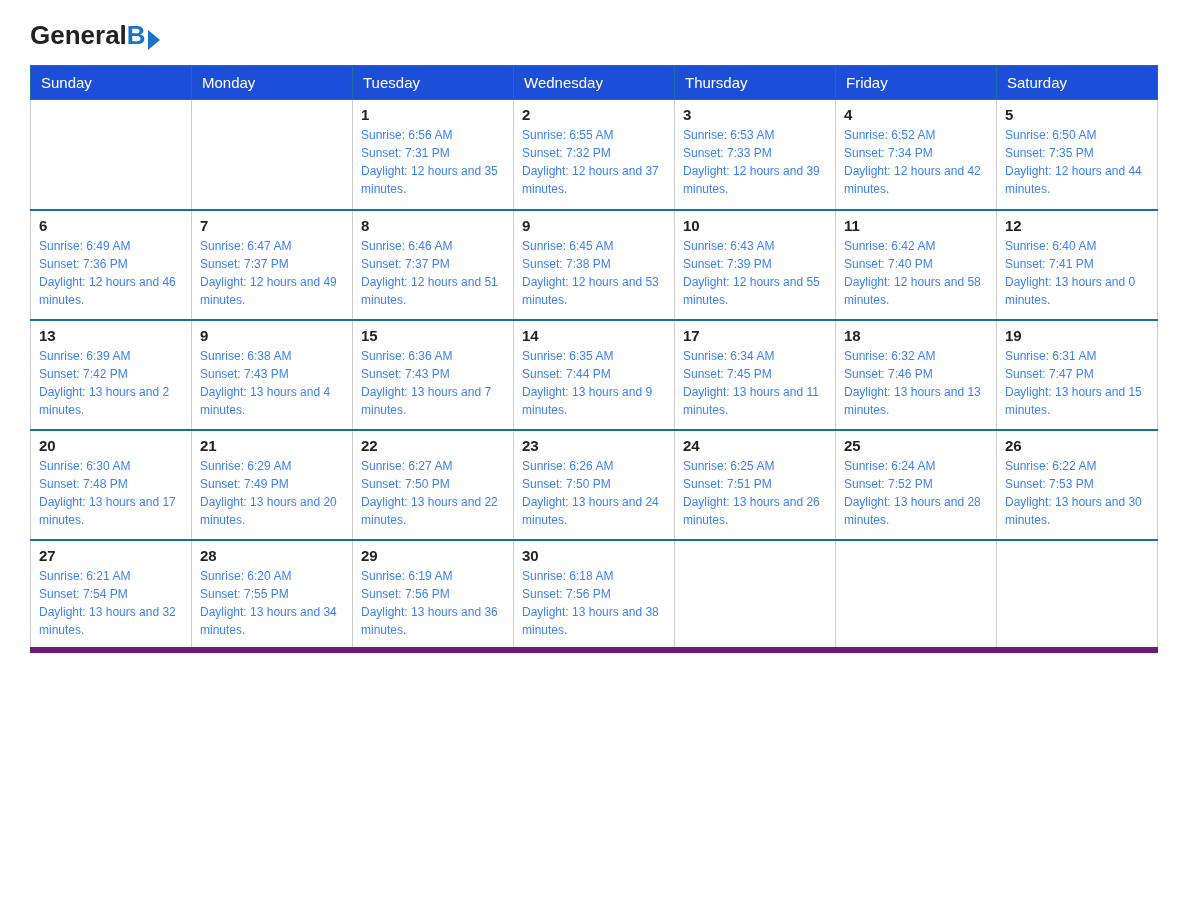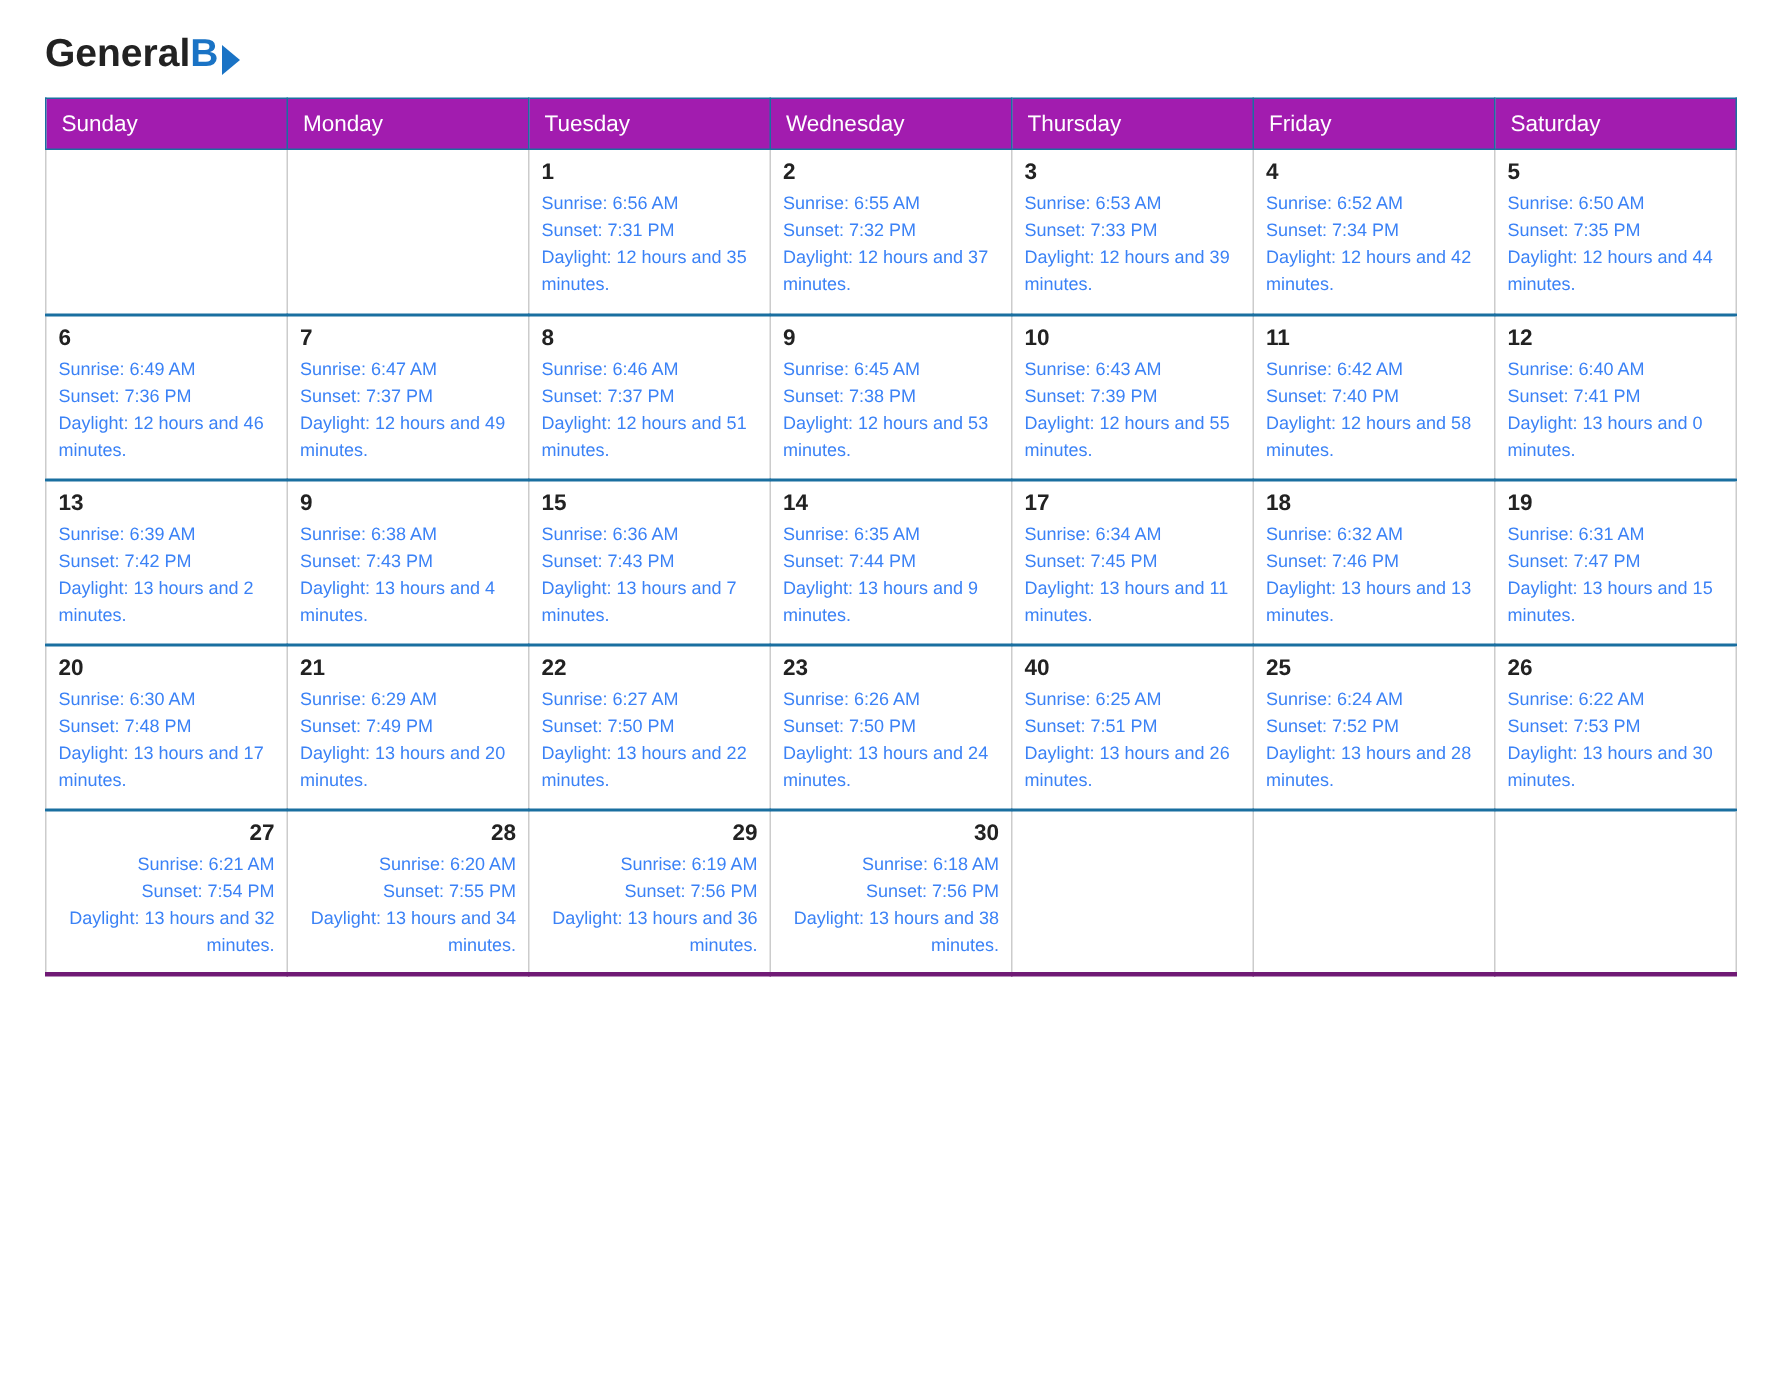--- a/index.html
+++ b/index.html
@@ -45,21 +45,21 @@
     }
     .calendar-subtitle {
       font-size: 20px;
       color: #444;
     }
     table {
       width: 100%;
       border-collapse: collapse;
     }
     thead tr {
-      background-color: #a21caf;
+      background-color: #1d4ed8;
     }
     thead th {
       color: #fff;
       font-size: 15px;
       font-weight: normal;
       padding: 8px 10px;
       text-align: left;
       border: 1px solid #1a6fa0;
     }
     tbody td {
@@ -79,22 +79,21 @@
     }
     .day-info {
       font-size: 12px;
       color: #3b82f6;
       line-height: 1.5;
     }
     tbody tr {
       border-bottom: 2px solid #1a6fa0;
     }
     tbody tr:last-child {
-      border-bottom: 3px solid #701a75;
-      text-align: right;
+      border-bottom: 6px solid #701a75;
     }
     td.empty {
       background: #fff;
     }
   </style>
 </head>
 <body>
 
 <div class="header">
   <div class="logo">
@@ -219,21 +218,21 @@
         </td>
         <td>
           <span class="day-number">22</span>
           <div class="day-info">Sunrise: 6:27 AM<br>Sunset: 7:50 PM<br>Daylight: 13 hours and 22 minutes.</div>
         </td>
         <td>
           <span class="day-number">23</span>
           <div class="day-info">Sunrise: 6:26 AM<br>Sunset: 7:50 PM<br>Daylight: 13 hours and 24 minutes.</div>
         </td>
         <td>
-          <span class="day-number">40</span>
+          <span class="day-number">24</span>
           <div class="day-info">Sunrise: 6:25 AM<br>Sunset: 7:51 PM<br>Daylight: 13 hours and 26 minutes.</div>
         </td>
         <td>
           <span class="day-number">25</span>
           <div class="day-info">Sunrise: 6:24 AM<br>Sunset: 7:52 PM<br>Daylight: 13 hours and 28 minutes.</div>
         </td>
         <td>
           <span class="day-number">26</span>
           <div class="day-info">Sunrise: 6:22 AM<br>Sunset: 7:53 PM<br>Daylight: 13 hours and 30 minutes.</div>
         </td>

